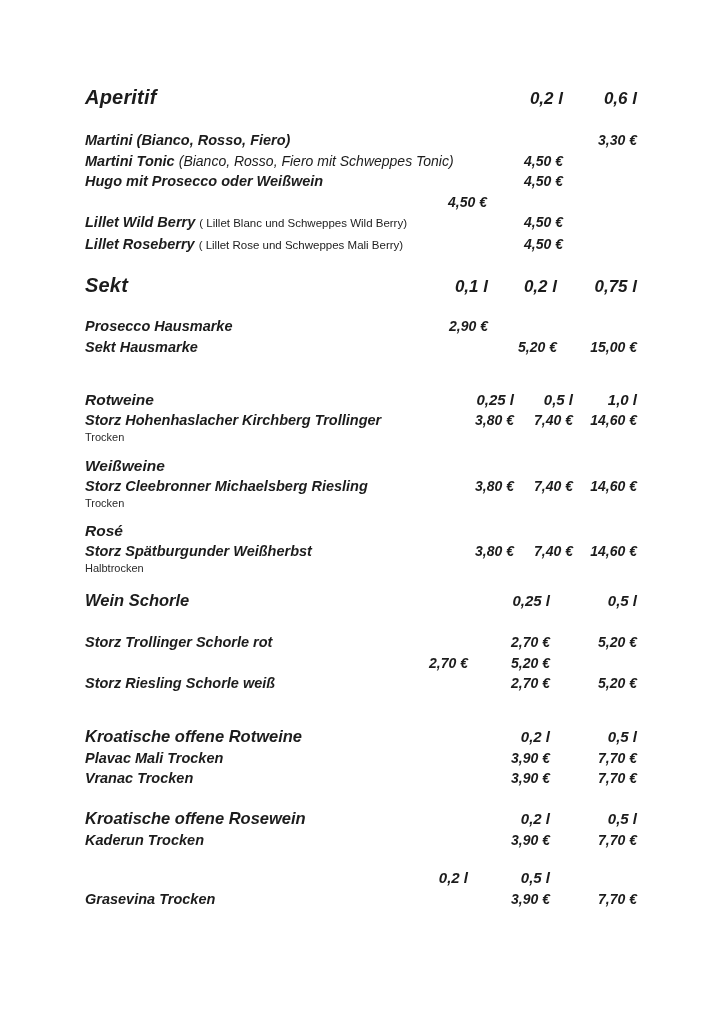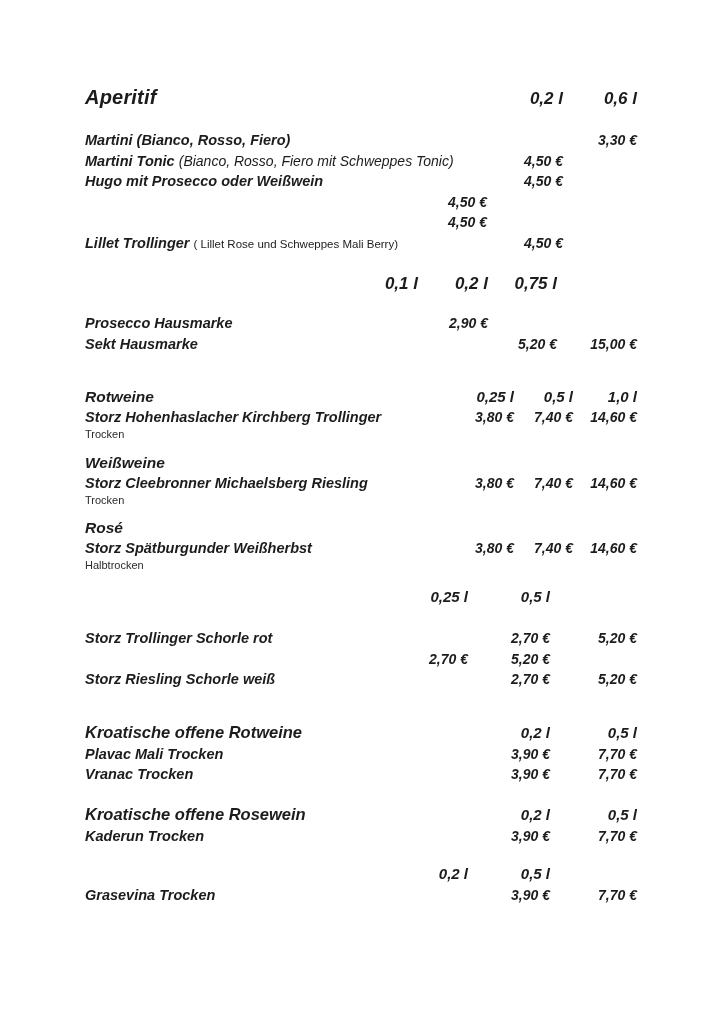--- a/index.html
+++ b/index.html
@@ -102,36 +102,41 @@
         <div class="row g-aper item-row">
           <div class="script item-name">Hugo mit Prosecco oder Weißwein</div>
           <div class="col script price">4,50 €</div>
           <div class="col script price"></div>
         </div>
         <div class="row g-aper item-row">
           <div class="col script price">4,50 €</div>
           <div class="col script price"></div>
         </div>
         <div class="row g-aper item-row">
-          <div class="col script price">4,50 €</div>
-          <div class="col script price"></div>
-        </div>
-        <div class="row g-aper item-row">
           <div class="item-name">
-            <span class="script">Lillet Trollinger</span>
+            <span class="script">Lillet Wild Berry</span>
+            <span class="sub-plain">( Lillet Blanc und Schweppes Wild Berry)</span>
+          </div>
+          <div class="col script price">4,50 €</div>
+          <div class="col script price"></div>
+        </div>
+        <div class="row g-aper item-row">
+          <div class="item-name">
+            <span class="script">Lillet Roseberry</span>
             <span class="sub-plain">( Lillet Rose und Schweppes Mali Berry)</span>
           </div>
           <div class="col script price">4,50 €</div>
           <div class="col script price"></div>
         </div>
       </div>
     </section>
 
     <section class="mt-sekt">
       <div class="row g-sekt h1-row">
+        <div class="script h1">Sekt</div>
         <div class="col vol">0,1 l</div>
         <div class="col vol">0,2 l</div>
         <div class="col vol">0,75 l</div>
       </div>
       <div class="mt-sekt-items">
         <div class="row g-sekt item-row">
           <div class="script item-name">Prosecco Hausmarke</div>
           <div class="col script price">2,90 €</div>
           <div class="col script price"></div>
           <div class="col script price"></div>
@@ -188,20 +193,21 @@
         <div class="script item-name">Storz Spätburgunder Weißherbst</div>
         <div class="col script price">3,80 €</div>
         <div class="col script price">7,40 €</div>
         <div class="col script price">14,60 €</div>
       </div>
       <div class="note">Halbtrocken</div>
     </section>
 
     <section class="mt-schorle">
       <div class="row g-two h2-row">
+        <div class="script h2">Wein Schorle</div>
         <div class="col vol">0,25 l</div>
         <div class="col vol">0,5 l</div>
       </div>
       <div class="mt-schorle-items">
         <div class="row g-two item-row">
           <div class="script item-name">Storz Trollinger Schorle rot</div>
           <div class="col script price">2,70 €</div>
           <div class="col script price">5,20 €</div>
         </div>
         <div class="row g-two item-row">

